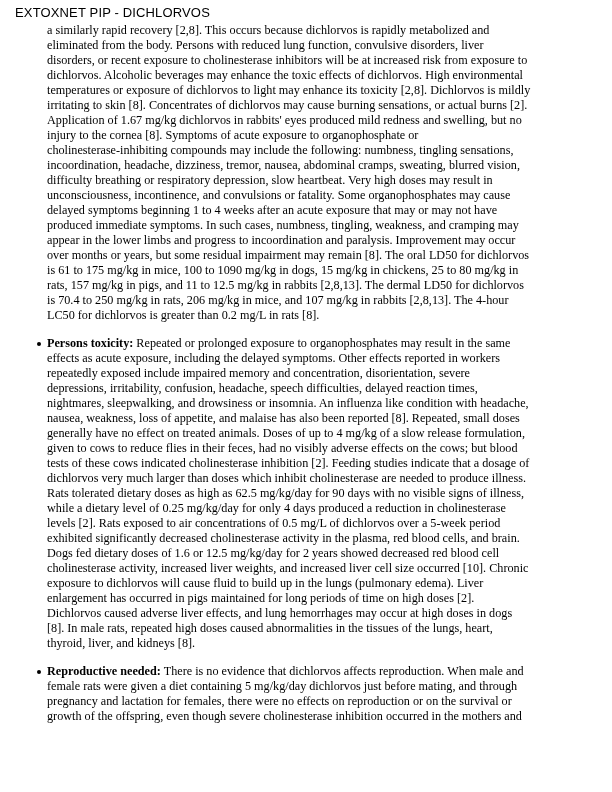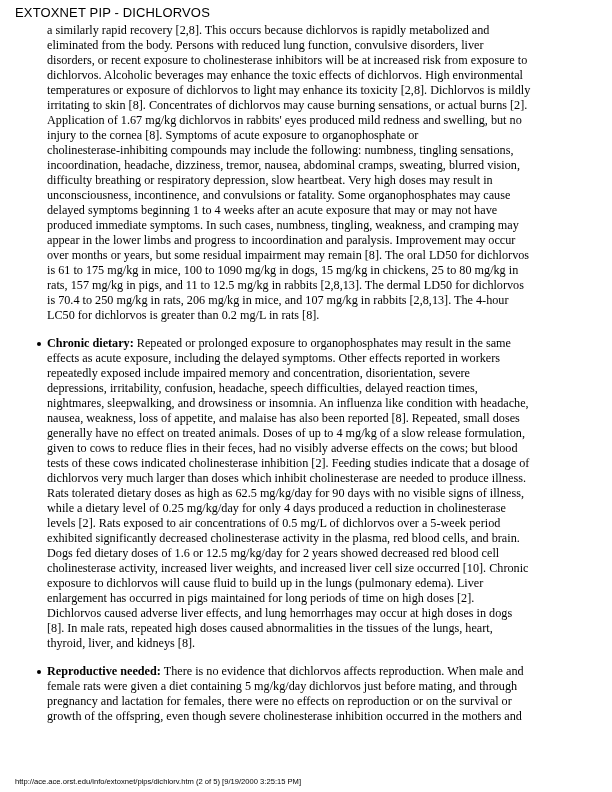--- a/index.html
+++ b/index.html
@@ -84,21 +84,21 @@
 produced immediate symptoms. In such cases, numbness, tingling, weakness, and cramping may
 appear in the lower limbs and progress to incoordination and paralysis. Improvement may occur
 over months or years, but some residual impairment may remain [8]. The oral LD50 for dichlorvos
 is 61 to 175 mg/kg in mice, 100 to 1090 mg/kg in dogs, 15 mg/kg in chickens, 25 to 80 mg/kg in
 rats, 157 mg/kg in pigs, and 11 to 12.5 mg/kg in rabbits [2,8,13]. The dermal LD50 for dichlorvos
 is 70.4 to 250 mg/kg in rats, 206 mg/kg in mice, and 107 mg/kg in rabbits [2,8,13]. The 4-hour
 LC50 for dichlorvos is greater than 0.2 mg/L in rats [8].</div>
 
     <div class="bullet-item">
       <span class="dot"></span>
-      <span class="blabel">Chronic dietary:</span><span class="btext"> Repeated or prolonged exposure to organophosphates may result in the same
+      <span class="blabel">Persons toxicity:</span><span class="btext"> Repeated or prolonged exposure to organophosphates may result in the same
 effects as acute exposure, including the delayed symptoms. Other effects reported in workers
 repeatedly exposed include impaired memory and concentration, disorientation, severe
 depressions, irritability, confusion, headache, speech difficulties, delayed reaction times,
 nightmares, sleepwalking, and drowsiness or insomnia. An influenza like condition with headache,
 nausea, weakness, loss of appetite, and malaise has also been reported [8]. Repeated, small doses
 generally have no effect on treated animals. Doses of up to 4 mg/kg of a slow release formulation,
 given to cows to reduce flies in their feces, had no visibly adverse effects on the cows; but blood
 tests of these cows indicated cholinesterase inhibition [2]. Feeding studies indicate that a dosage of
 dichlorvos very much larger than doses which inhibit cholinesterase are needed to produce illness.
 Rats tolerated dietary doses as high as 62.5 mg/kg/day for 90 days with no visible signs of illness,
@@ -117,15 +117,14 @@
     <div class="bullet-item">
       <span class="dot"></span>
       <span class="blabel">Reproductive needed:</span><span class="btext"> There is no evidence that dichlorvos affects reproduction. When male and
 female rats were given a diet containing 5 mg/kg/day dichlorvos just before mating, and through
 pregnancy and lactation for females, there were no effects on reproduction or on the survival or
 growth of the offspring, even though severe cholinesterase inhibition occurred in the mothers and</span>
     </div>
 
   </div>
 
-  <div class="footer">http://ace.ace.orst.edu/info/extoxnet/pips/dichlorv.htm (2 of 5) [9/19/2000 3:25:15 PM]</div>
 
 </div>
 
 </body></html>

